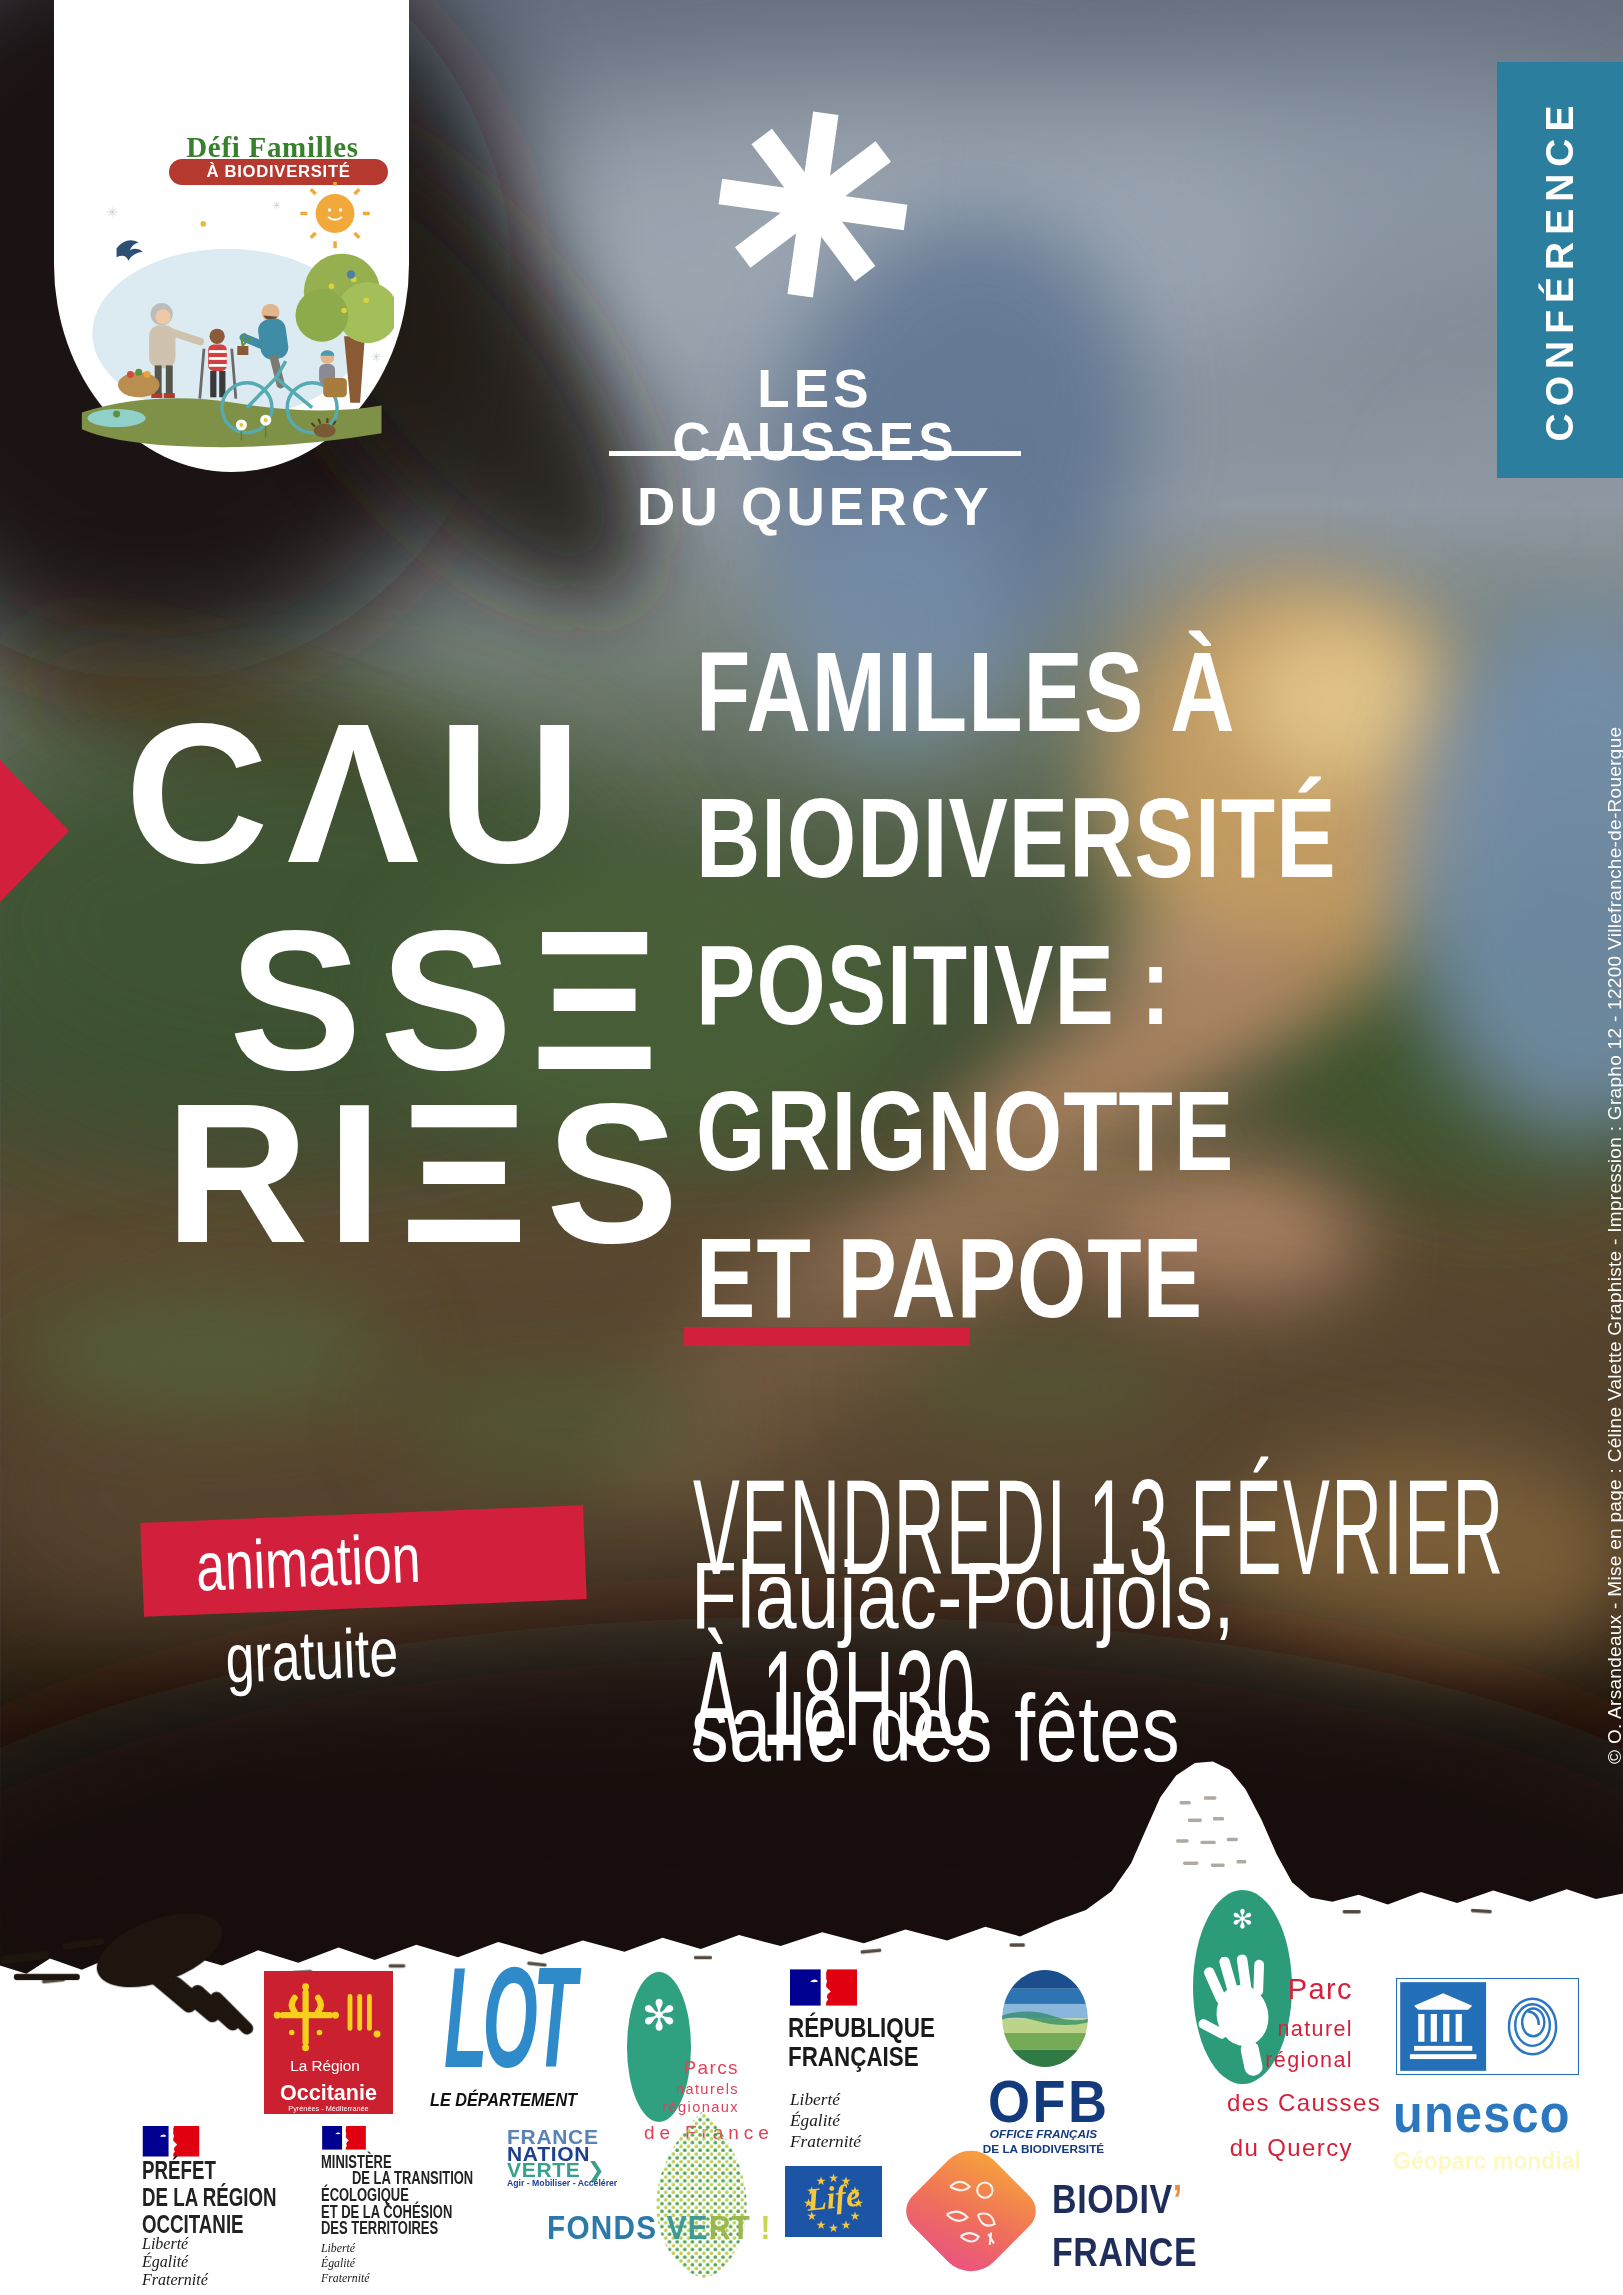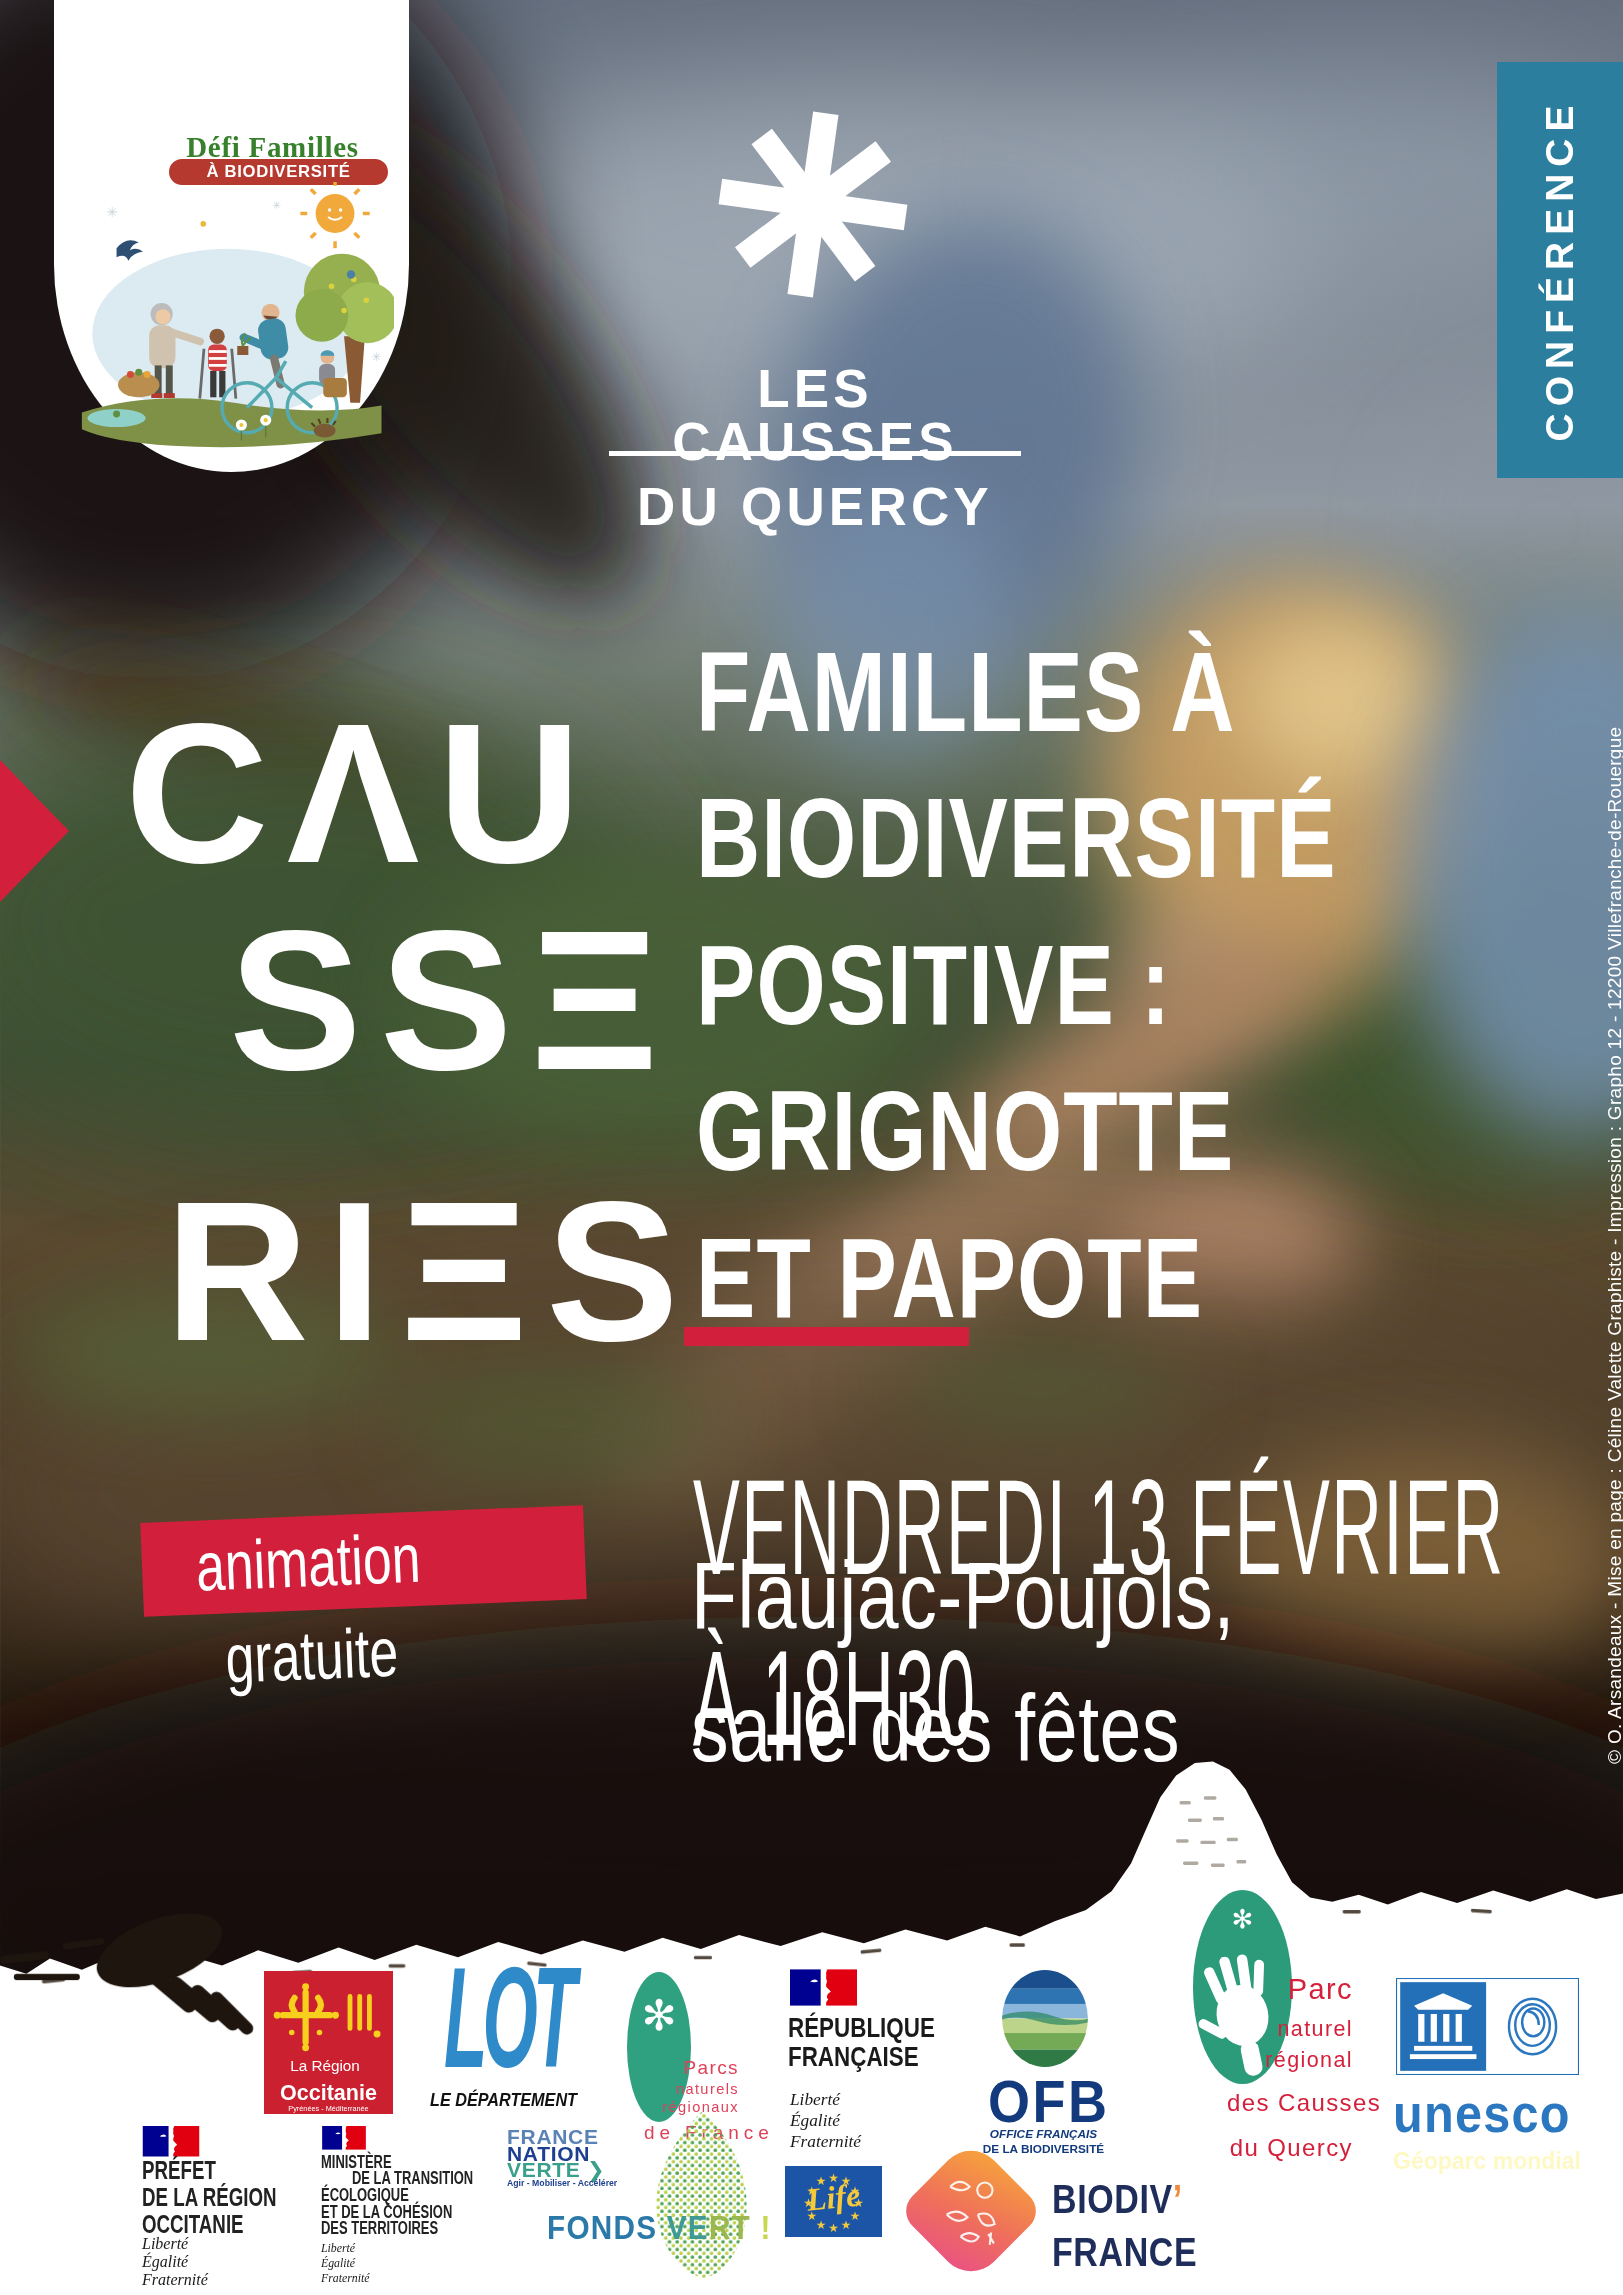--- a/index.html
+++ b/index.html
@@ -265,21 +265,21 @@
 
   <div class="abs conf">
     <span>CONFÉRENCE</span>
   </div>
 
   <div class="abs tri"></div>
 
   <div>
     <div class="abs cz nowrap" style="left:125px;top:694px;">CΛU</div>
     <div class="abs cz nowrap" style="left:229px;top:901px;">SSΞ</div>
-    <div class="abs cz nowrap" style="left:165px;top:1172px;">RIΞS</div>
+    <div class="abs cz nowrap" style="left:165px;top:1074px;">RIΞS</div>
   </div>
 
   <div>
     <div class="abs tl nowrap" style="top:635px;"><span class="cond78">FAMILLES À</span></div>
     <div class="abs tl nowrap" style="top:781px;"><span class="cond78">BIODIVERSITÉ</span></div>
     <div class="abs tl nowrap" style="top:928px;"><span class="cond78">POSITIVE :</span></div>
     <div class="abs tl nowrap" style="top:1074px;"><span class="cond78">GRIGNOTTE</span></div>
     <div class="abs tl nowrap" style="top:1221px;"><span class="cond78">ET PAPOTE</span></div>
   </div>
 

